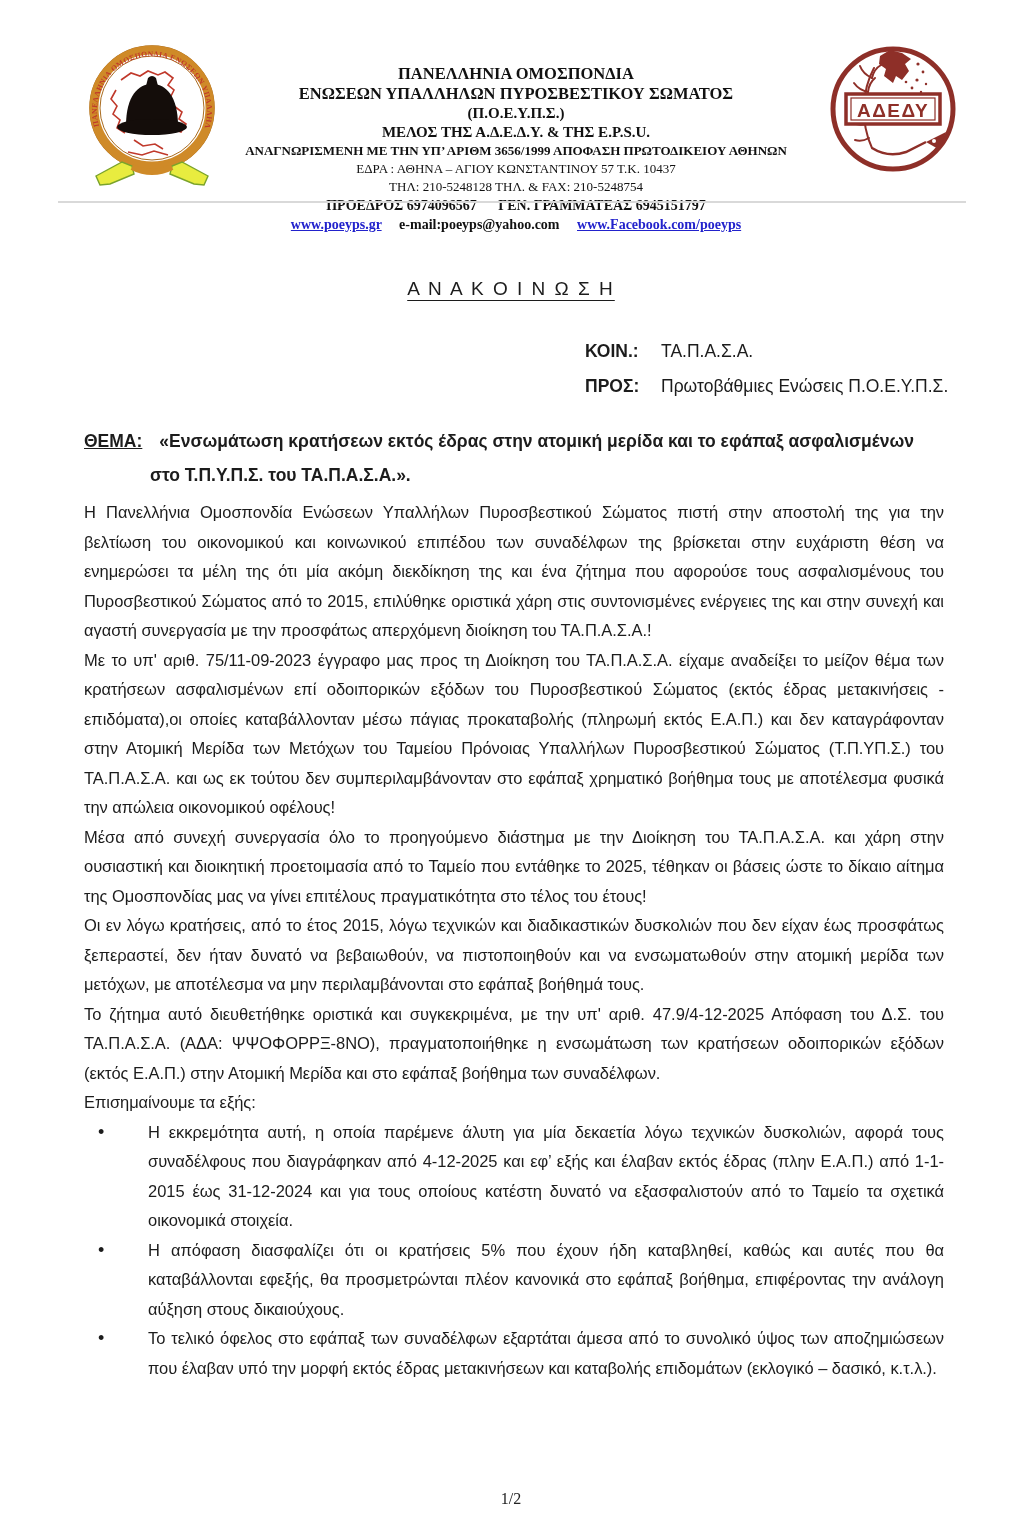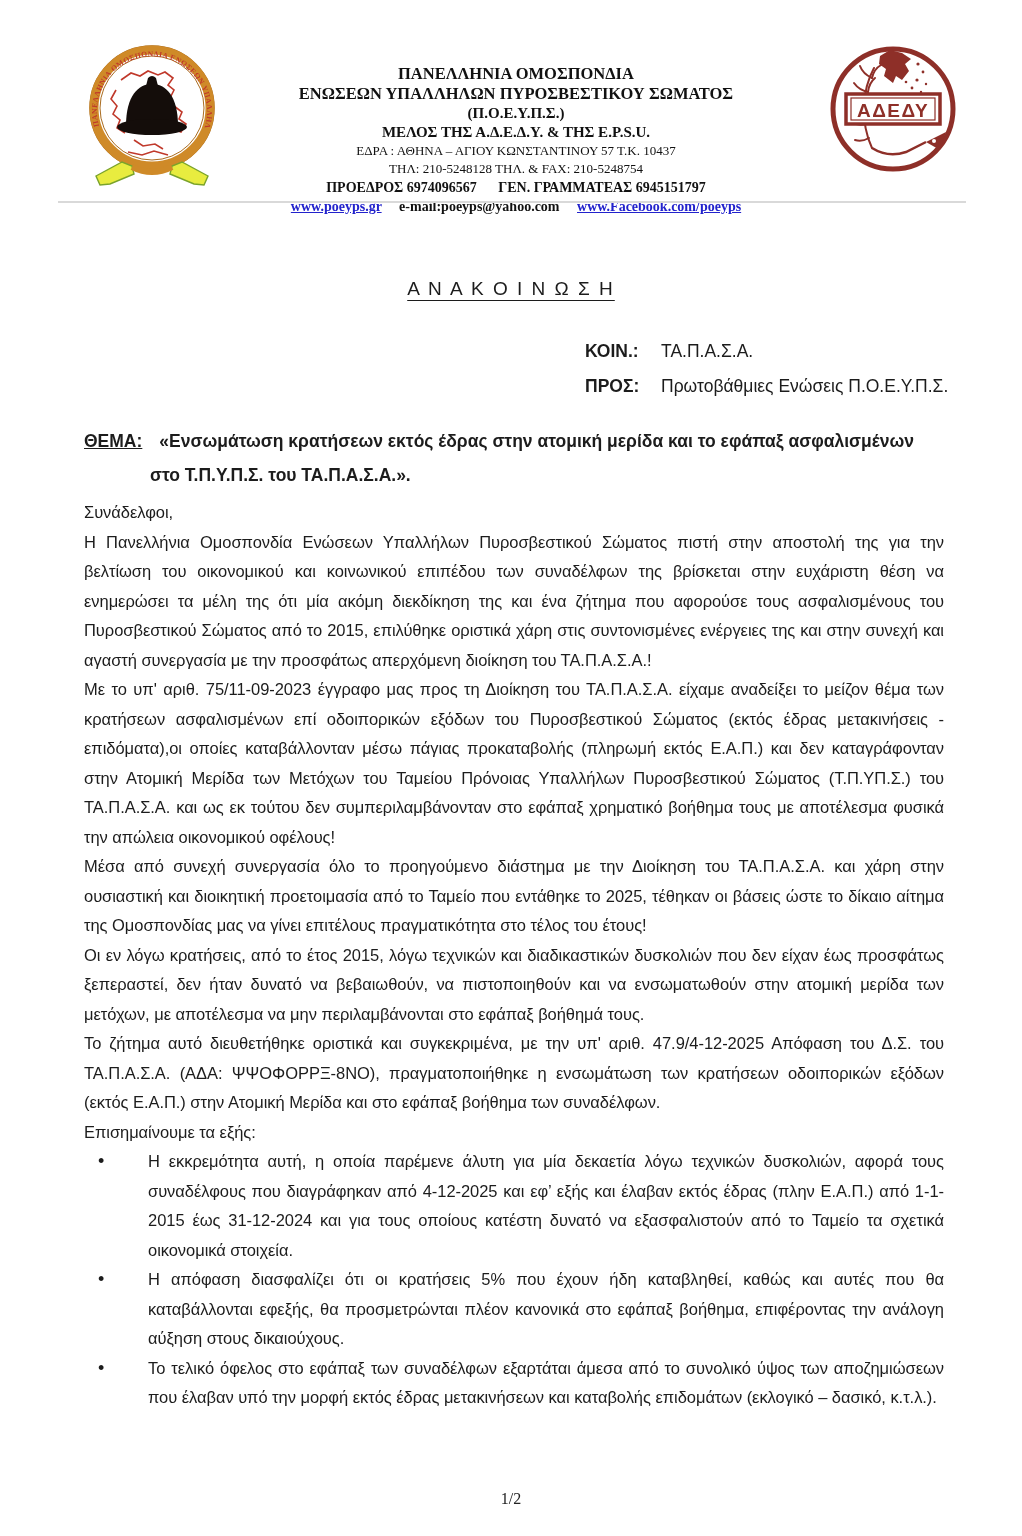--- a/index.html
+++ b/index.html
@@ -130,20 +130,21 @@
         <polygon points="132,148 106,134 96,138 94,146 118,156 128,157" fill="#e8ec3f"></polygon>
         <path d="M56,139 q20,10 40,0" fill="none" stroke="#cf8a28" stroke-width="6"></path>
       </g>
     </svg>
 
     <div class="lh-center">
       <div class="lh1">ΠΑΝΕΛΛΗΝΙΑ ΟΜΟΣΠΟΝΔΙΑ</div>
       <div class="lh2">ΕΝΩΣΕΩΝ ΥΠΑΛΛΗΛΩΝ ΠΥΡΟΣΒΕΣΤΙΚΟΥ ΣΩΜΑΤΟΣ</div>
       <div class="lh3">(Π.Ο.Ε.Υ.Π.Σ.)</div>
       <div class="lh4">ΜΕΛΟΣ ΤΗΣ Α.Δ.Ε.Δ.Υ. &amp; ΤΗΣ E.P.S.U.</div>
+      <div class="lh5">ΑΝΑΓΝΩΡΙΣΜΕΝΗ ΜΕ ΤΗΝ ΥΠ’ ΑΡΙΘΜ 3656/1999 ΑΠΟΦΑΣΗ ΠΡΩΤΟΔΙΚΕΙΟΥ ΑΘΗΝΩΝ</div>
       <div class="lh6">ΕΔΡΑ : ΑΘΗΝΑ – ΑΓΙΟΥ ΚΩΝΣΤΑΝΤΙΝΟΥ 57 Τ.Κ. 10437</div>
       <div class="lh7">ΤΗΛ: 210-5248128 ΤΗΛ. &amp; FAX: 210-5248754</div>
       <div class="lh8">
         <span>ΠΡΟΕΔΡΟΣ 6974096567</span>
         <span>ΓΕΝ. ΓΡΑΜΜΑΤΕΑΣ 6945151797</span>
       </div>
       <div class="lh9">
         <span class="doc-link">www.poeyps.gr</span>
         <span class="email">e-mail:poeyps@yahoo.com</span>
         <span class="doc-link">www.Facebook.com/poeyps</span>
@@ -203,21 +204,20 @@
       <span class="recip-label">ΠΡΟΣ:</span>
       <span>Πρωτοβάθμιες Ενώσεις Π.Ο.Ε.Υ.Π.Σ.</span>
     </div>
   </div>
 
   <div class="subject">
     <span class="subject-label">ΘΕΜΑ:</span><span>«Ενσωμάτωση κρατήσεων εκτός έδρας στην ατομική μερίδα και το εφάπαξ ασφαλισμένων στο Τ.Π.Υ.Π.Σ. του ΤΑ.Π.Α.Σ.Α.».</span>
   </div>
 
   <div class="body-text">
-    <p>Συνάδελφοι,</p>
     <p>Η Πανελλήνια Ομοσπονδία Ενώσεων Υπαλλήλων Πυροσβεστικού Σώματος πιστή στην αποστολή της για την βελτίωση του οικονομικού και κοινωνικού επιπέδου των συναδέλφων της βρίσκεται στην ευχάριστη θέση να ενημερώσει τα μέλη της ότι μία ακόμη διεκδίκηση της και ένα ζήτημα που αφορούσε τους ασφαλισμένους του Πυροσβεστικού Σώματος από το 2015, επιλύθηκε οριστικά χάρη στις συντονισμένες ενέργειες της και στην συνεχή και αγαστή συνεργασία με την προσφάτως απερχόμενη διοίκηση του ΤΑ.Π.Α.Σ.Α.!</p>
     <p>Με το υπ' αριθ. 75/11-09-2023 έγγραφο μας προς τη Διοίκηση του ΤΑ.Π.Α.Σ.Α. είχαμε αναδείξει το μείζον θέμα των κρατήσεων ασφαλισμένων επί οδοιπορικών εξόδων του Πυροσβεστικού Σώματος (εκτός έδρας μετακινήσεις - επιδόματα),οι οποίες καταβάλλονταν μέσω πάγιας προκαταβολής (πληρωμή εκτός Ε.Α.Π.) και δεν καταγράφονταν στην Ατομική Μερίδα των Μετόχων του Ταμείου Πρόνοιας Υπαλλήλων Πυροσβεστικού Σώματος (Τ.Π.ΥΠ.Σ.) του ΤΑ.Π.Α.Σ.Α. και ως εκ τούτου δεν συμπεριλαμβάνονταν στο εφάπαξ χρηματικό βοήθημα τους με αποτέλεσμα φυσικά την απώλεια οικονομικού οφέλους!</p>
     <p>Μέσα από συνεχή συνεργασία όλο το προηγούμενο διάστημα με την Διοίκηση του ΤΑ.Π.Α.Σ.Α. και χάρη στην ουσιαστική και διοικητική προετοιμασία από το Ταμείο που εντάθηκε το 2025, τέθηκαν οι βάσεις ώστε το δίκαιο αίτημα της Ομοσπονδίας μας να γίνει επιτέλους πραγματικότητα στο τέλος του έτους!</p>
     <p>Οι εν λόγω κρατήσεις, από το έτος 2015, λόγω τεχνικών και διαδικαστικών δυσκολιών που δεν είχαν έως προσφάτως ξεπεραστεί, δεν ήταν δυνατό να βεβαιωθούν, να πιστοποιηθούν και να ενσωματωθούν στην ατομική μερίδα των μετόχων, με αποτέλεσμα να μην περιλαμβάνονται στο εφάπαξ βοήθημά τους.</p>
     <p>Το ζήτημα αυτό διευθετήθηκε οριστικά και συγκεκριμένα, με την υπ' αριθ. 47.9/4-12-2025 Απόφαση του Δ.Σ. του ΤΑ.Π.Α.Σ.Α. (ΑΔΑ: ΨΨΟΦΟΡΡΞ-8ΝΟ), πραγματοποιήθηκε η ενσωμάτωση των κρατήσεων οδοιπορικών εξόδων (εκτός Ε.Α.Π.) στην Ατομική Μερίδα και στο εφάπαξ βοήθημα των συναδέλφων.</p>
     <p>Επισημαίνουμε τα εξής:</p>
     <ul class="bullets">
       <li>Η εκκρεμότητα αυτή, η οποία παρέμενε άλυτη για μία δεκαετία λόγω τεχνικών δυσκολιών, αφορά τους συναδέλφους που διαγράφηκαν από 4-12-2025 και εφ’ εξής και έλαβαν εκτός έδρας (πλην Ε.Α.Π.) από 1-1-2015 έως 31-12-2024 και για τους οποίους κατέστη δυνατό να εξασφαλιστούν από το Ταμείο τα σχετικά οικονομικά στοιχεία.</li>
       <li>Η απόφαση διασφαλίζει ότι οι κρατήσεις 5% που έχουν ήδη καταβληθεί, καθώς και αυτές που θα καταβάλλονται εφεξής, θα προσμετρώνται πλέον κανονικά στο εφάπαξ βοήθημα, επιφέροντας την ανάλογη αύξηση στους δικαιούχους.</li>
       <li>Το τελικό όφελος στο εφάπαξ των συναδέλφων εξαρτάται άμεσα από το συνολικό ύψος των αποζημιώσεων που έλαβαν υπό την μορφή εκτός έδρας μετακινήσεων και καταβολής επιδομάτων (εκλογικό – δασικό, κ.τ.λ.).</li>

